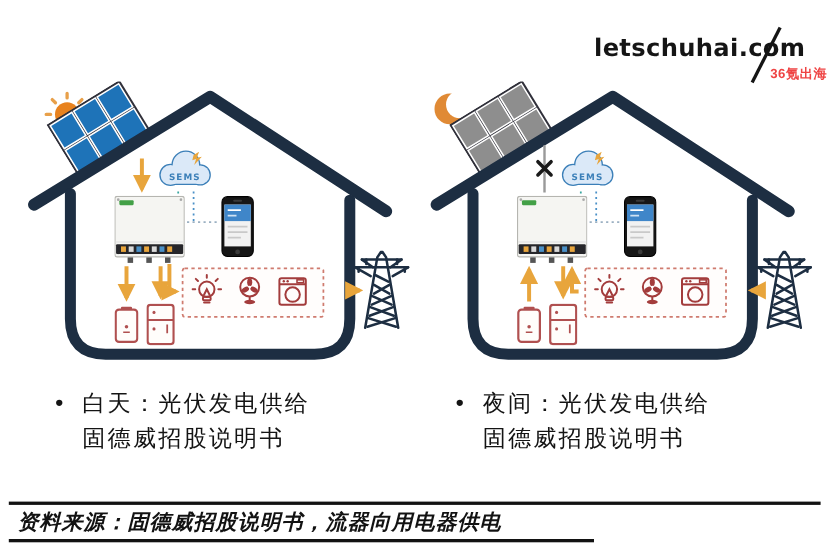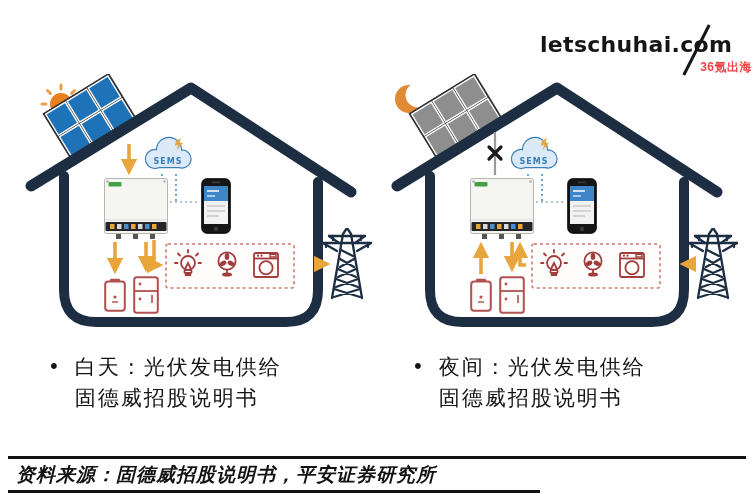--- a/index.html
+++ b/index.html
@@ -288,16 +288,16 @@
 
   <div class="caption caption-night">
     <span class="bullet">•</span>
     <span class="cap-lines">
       <span class="cap-line">夜间：光伏发电供给</span>
       <span class="cap-line">固德威招股说明书</span>
     </span>
   </div>
 
   <div class="rule-top"></div>
-  <div class="source-line">资料来源：固德威招股说明书，平安证券研究所</div>
+  <div class="source-line">资料来源：固德威招股说明书，流器向用电器供电</div>
   <div class="rule-bottom"></div>
 
 </div>
 
 </body></html>

